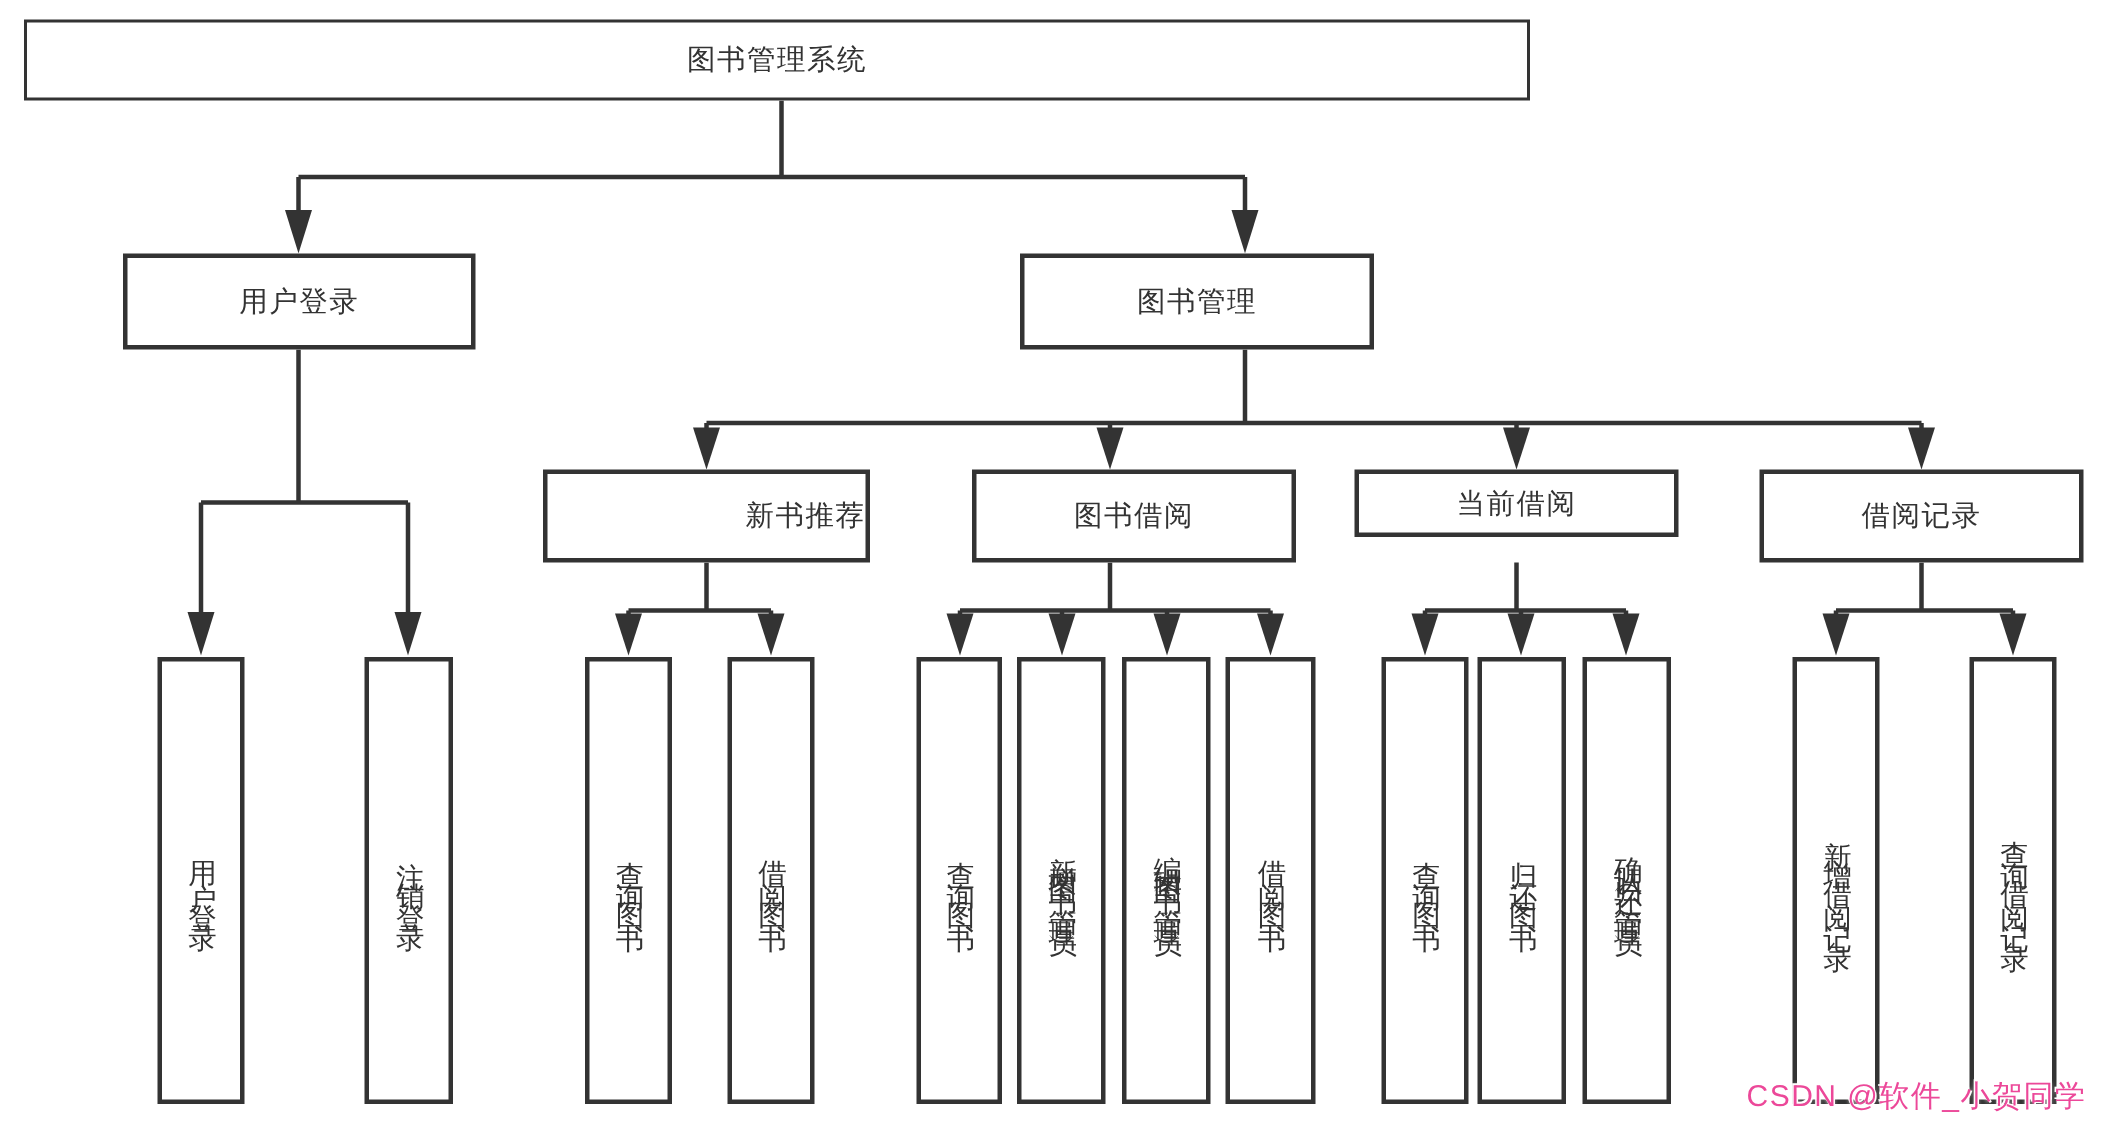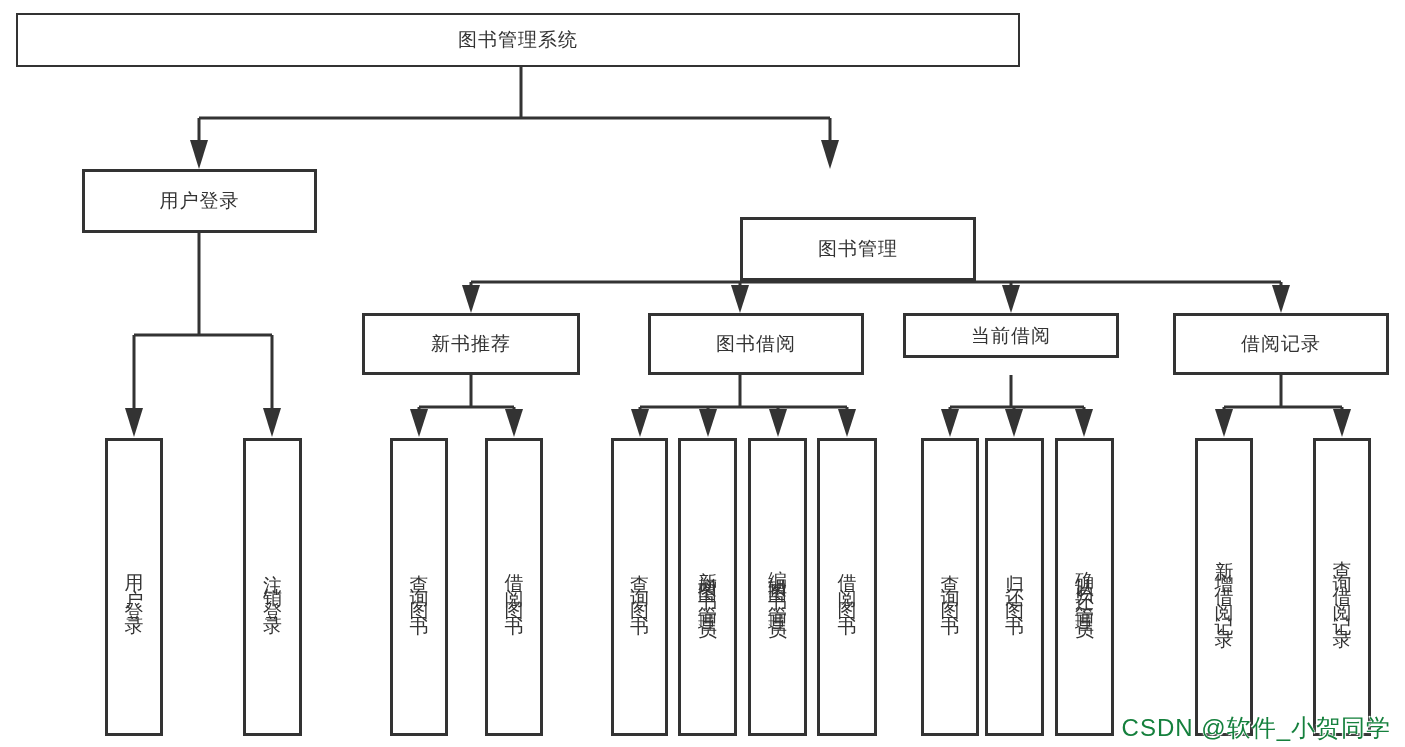--- a/index.html
+++ b/index.html
@@ -16,21 +16,21 @@
   .root-box { border-width:2px;font-family:Liberation Serif, serif; }
   .leaf { }
   .vtext {
     position:absolute; left:50%; top:50%; transform:translate(-50%,-50%);
     writing-mode:vertical-rl; white-space:nowrap;
     letter-spacing:14px; font-size:19px; color:#333333;
   }
   .vtext.tight { letter-spacing:7px; }
   .watermark {
     position:absolute; right:14px; bottom:3px;
-    font-size:24px; color:#15803d; letter-spacing:1px;
+    font-size:20px; color:#ec4899; letter-spacing:1px;
     text-shadow:1px 1px 0 #ffffff, -1px -1px 0 #ffffff, 0 0 3px #ffffff;
   }
 </style>
 </head>
 <body>
 
 <div class="canvas">
 
   <svg class="connector-layer" width="1405" height="747" viewBox="0 0 1405 747" xmlns="http://www.w3.org/2000/svg">
     <g stroke="#333333" stroke-width="3" fill="none">
@@ -79,25 +79,25 @@
     </g>
   </svg>
 
   <div class="box root-box" style="left:16px; top:13px; width:1004px; height:54px;">
     <span>图书管理系统</span>
   </div>
 
   <div class="box" style="left:82px; top:169px; width:235px; height:64px;">
     <span>用户登录</span>
   </div>
-  <div class="box" style="left:740px; top:169px; width:236px; height:64px;margin-top:48px;">
+  <div class="box" style="left:680px; top:169px; width:236px; height:64px;">
     <span>图书管理</span>
   </div>
 
-  <div class="box" style="left:362px; top:313px; width:218px; height:62px;">
+  <div class="box" style="left:362px; top:313px; width:218px; height:62px;justify-content:flex-end;">
     <span>新书推荐</span>
   </div>
   <div class="box" style="left:632px; top:313px; width:216px; height:62px;margin-left:16px;">
     <span>图书借阅</span>
   </div>
   <div class="box" style="left:903px; top:313px; width:216px; height:45px;">
     <span>当前借阅</span>
   </div>
   <div class="box" style="left:1173px; top:313px; width:216px; height:62px;">
     <span>借阅记录</span>

